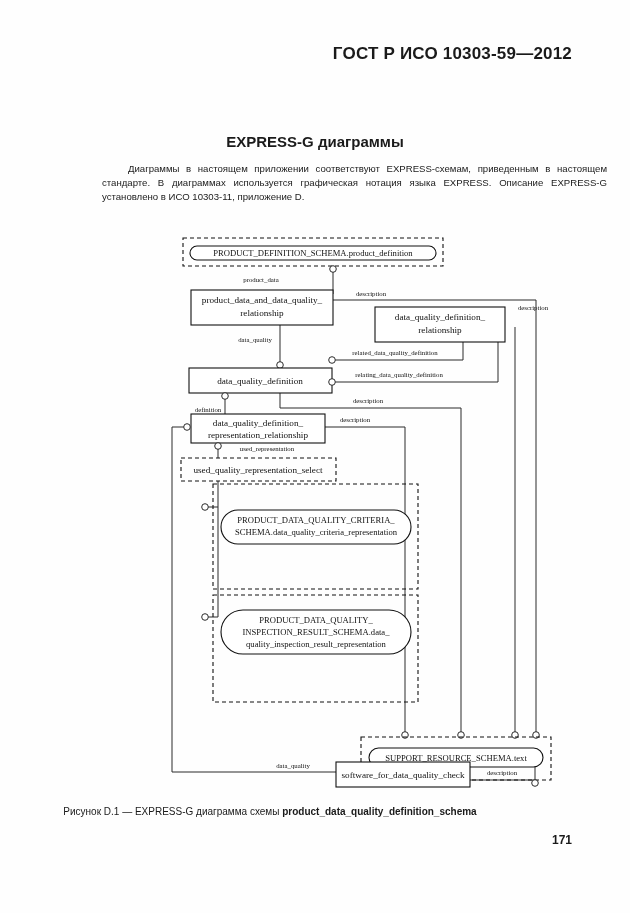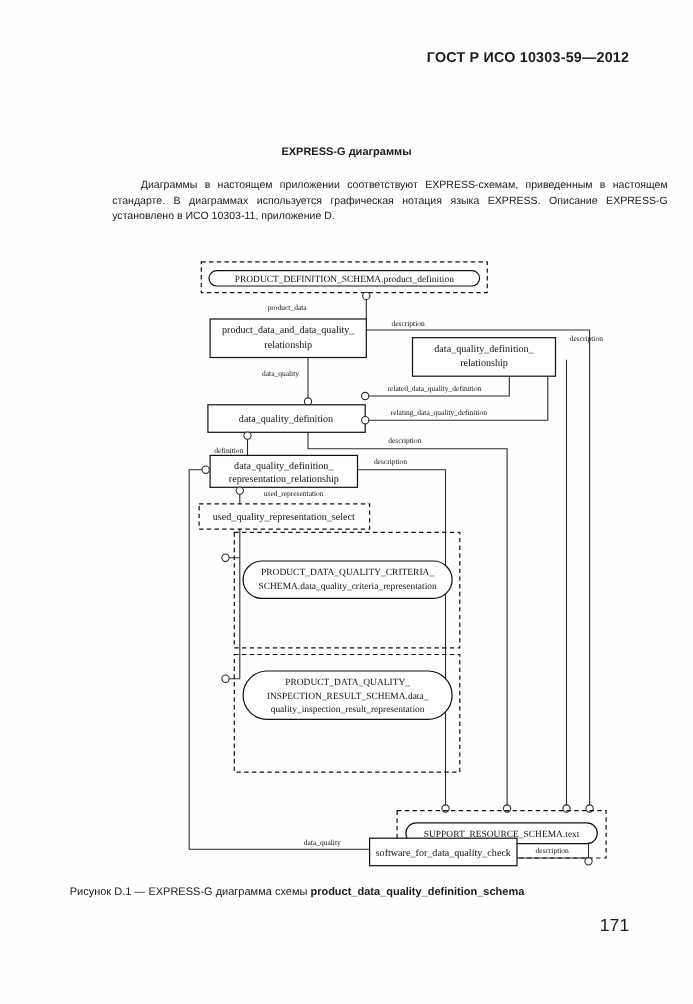--- a/index.html
+++ b/index.html
@@ -17,21 +17,21 @@
   }
   .page {
     position: absolute;
     inset: 0;
     background: #fefefe;
   }
   .header-std {
     position: absolute;
     top: 44px;
     right: 58px;
-    font-size: 13px;
+    font-size: 17px;
     font-weight: bold;
     letter-spacing: 0.2px;
     white-space: nowrap;
   }
   .annex-title {
     position: absolute;
     top: 78px;
     left: 0;
     width: 630px;
     text-align: center;
@@ -41,21 +41,21 @@
   }
   .annex-title .sub {
     font-weight: bold;
   }
   .section-title {
     position: absolute;
     top: 133px;
     left: 0;
     width: 630px;
     text-align: center;
-    font-size: 10px;
+    font-size: 15px;
     font-weight: bold;
   }
   .body-par {
     position: absolute;
     top: 162px;
     left: 62px;
     width: 505px;
     font-size: 9.6px;
     line-height: 14.2px;
     text-align: justify;
@@ -68,22 +68,22 @@
     left: 0;
     width: 540px;
     text-align: center;
     font-size: 10px;
   }
   .figure-caption b { font-weight: bold; }
   .page-number {
     position: absolute;
     top: 833px;
     right: 58px;
-    font-size: 16px;
-    font-weight: normal;
+    font-size: 12px;
+    font-weight: bold;
   }
   .diagram-wrap {
     position: absolute;
     top: 232px;
     left: 0;
     width: 630px;
     height: 565px;
     margin-left: 43px;
   }
   svg { display: block; }

